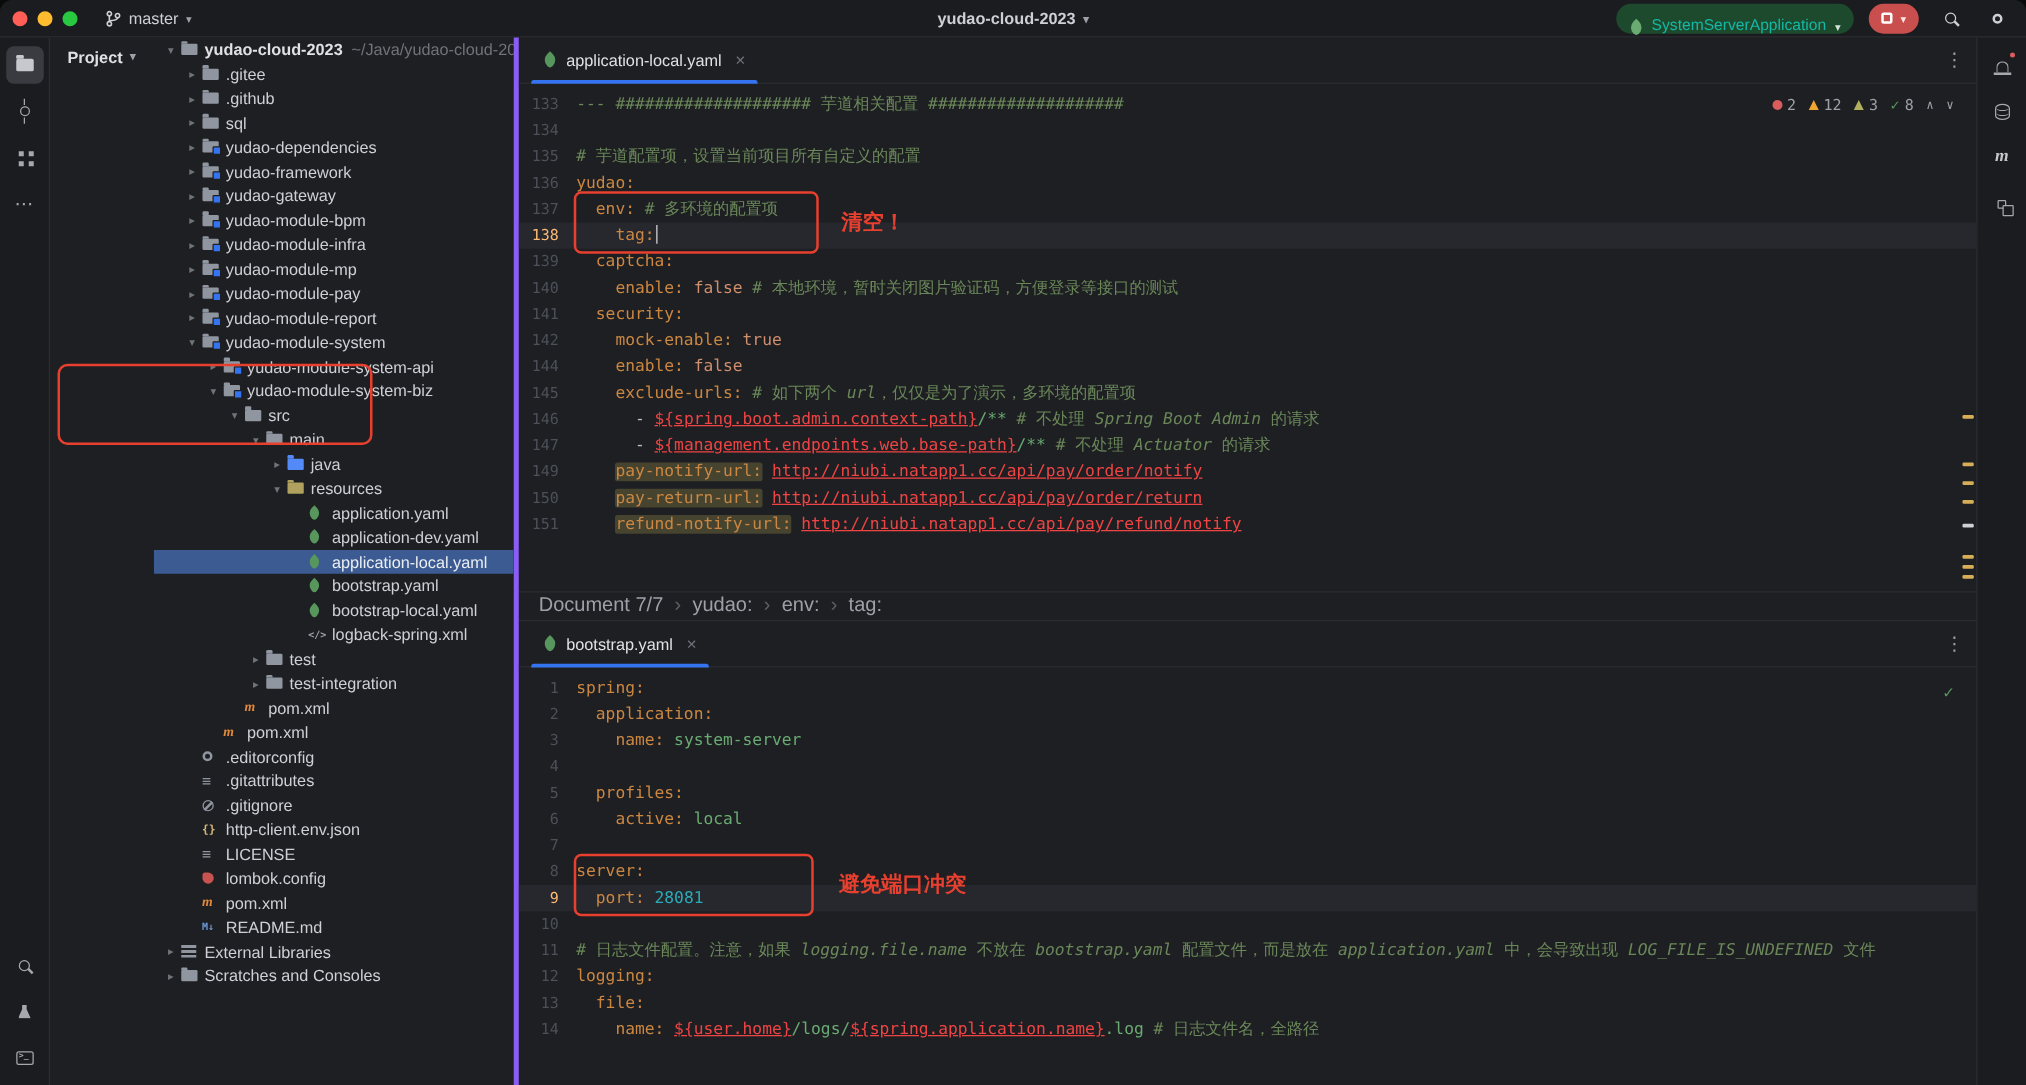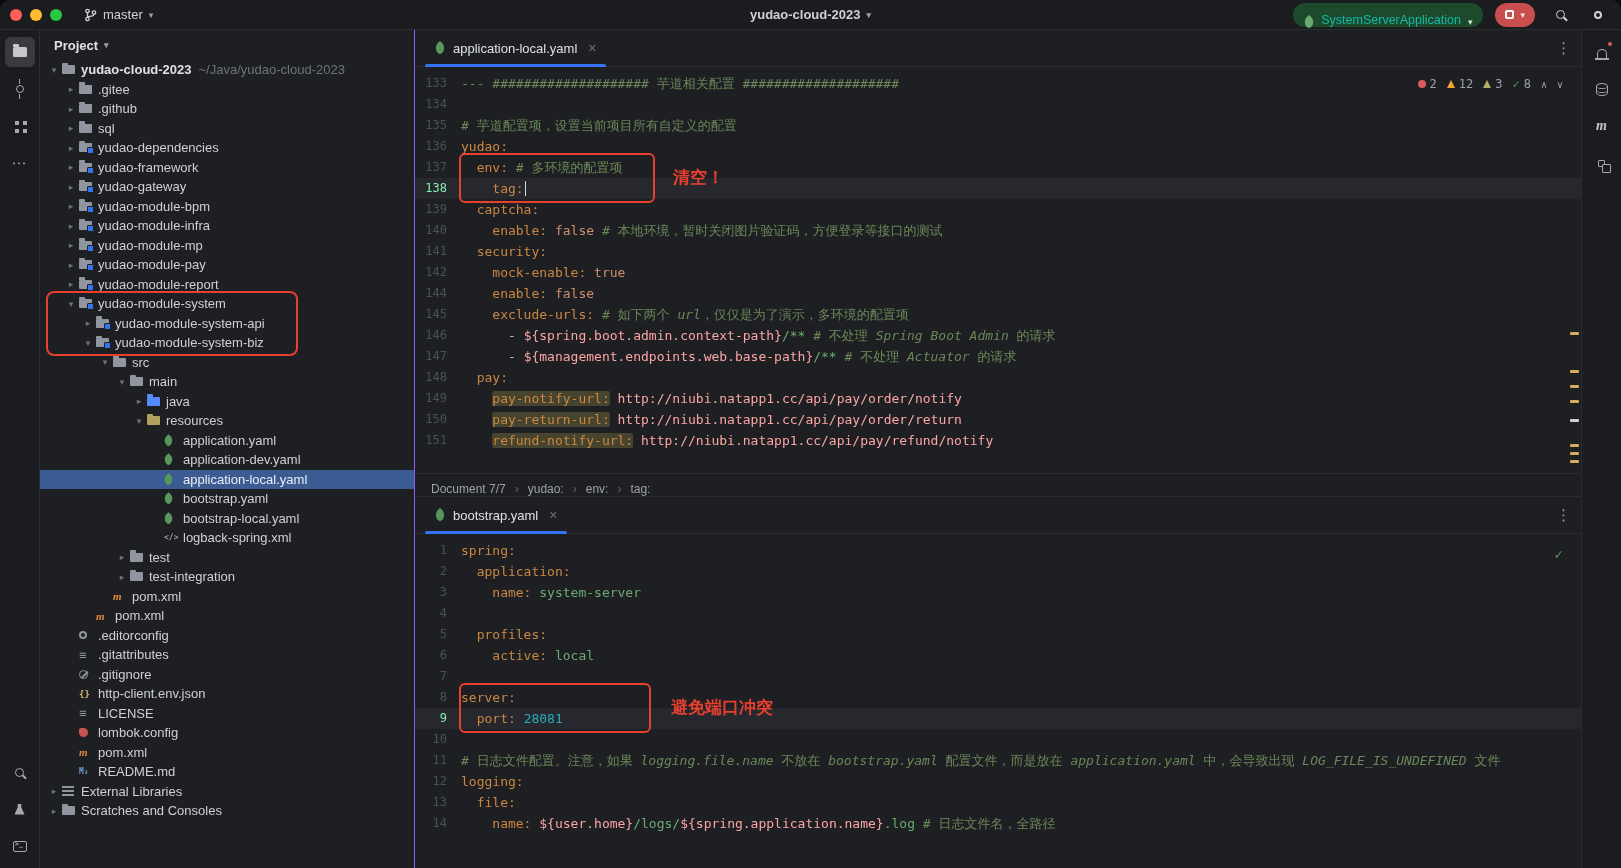--- a/index.html
+++ b/index.html
@@ -55,21 +55,21 @@
   .i-bell::after{content:"";position:absolute;left:-3px;right:-3px;bottom:-2px;height:1.6px;background:#a6a8ad}
   .badge{position:absolute;top:4px;right:4px;width:6px;height:6px;border-radius:50%;background:#db5c5c;border:1.5px solid #1b1c1f}
   .i-db{width:12px;height:13px;border:1.6px solid #a6a8ad;border-radius:6px/3.5px;position:relative;display:inline-block}
   .i-db::before,.i-db::after{content:"";position:absolute;left:0;right:0;height:4px;border-bottom:1.6px solid #a6a8ad;border-radius:50%}
   .i-db::before{top:0}.i-db::after{top:4.5px}
   .i-maven-big{font:italic 700 14px "Liberation Serif",serif;color:#c6c8cc}
   .i-plugins{width:7px;height:7px;border:1.6px solid #a6a8ad;border-radius:1px;position:relative;display:inline-block}
   .i-plugins::after{content:"";position:absolute;left:3px;top:3px;width:7px;height:7px;border:1.6px solid #a6a8ad;border-radius:1px;background:#1b1c1f}
 
   
-  .project{width:375px;flex:0 0 375px;border-right:1px solid #8b5cf6;position:relative;display:flex;flex-direction:column;background:#1e1f22}
+  .project{width:375px;flex:0 0 375px;border-right:4px solid #8b5cf6;position:relative;display:flex;flex-direction:row;background:#1e1f22}
   .p-head{height:30px;flex:0 0 30px;display:flex;align-items:center;gap:6px;padding:0 14px;color:#dfe1e5;font-size:13px;font-weight:700}
   .tree{flex:1;overflow:hidden;font-size:13px;color:#ced0d6}
   .trow{height:19.5px;display:flex;align-items:center;white-space:nowrap;width:100%}
   .trow.selected{background:#3b5b92;color:#eceef2}
   .tchev{flex:0 0 16px;text-align:center;color:#6f737a;font-size:9px}
   .ticon{flex:0 0 18px;display:flex;align-items:center}
   .tlabel{margin-left:1px}
   .tlabel.bold{font-weight:700;color:#dfe1e5}
   .tsuffix{color:#6f737a;margin-left:7px}
   .i-folder{width:13px;height:9px;background:#8f96a0;border-radius:1px;position:relative;display:inline-block}
@@ -100,49 +100,49 @@
   .tab{display:flex;align-items:center;gap:8px;height:36px;padding:0 10px;position:relative;color:#dfe1e5;font-size:13px}
   .tab.active::after{content:"";position:absolute;left:0;right:0;bottom:-1px;height:3px;background:#3574f0;border-radius:2px 2px 0 0}
   .tab-close{color:#6f737a;font-size:14px;margin-left:3px}
   .more{margin-left:auto;color:#9da0a8}
   .more::before{content:"⋮";font-size:15px}
   .code{flex:1;position:relative;overflow:hidden;font:13px "DejaVu Sans Mono","Liberation Mono",monospace;padding-top:6px}
   .lines{position:relative}
   .line{display:flex;height:21px;line-height:21px;white-space:pre}
   .line.current{background:#26282e}
   .ln{flex:0 0 46px;text-align:right;padding-right:14px;color:#4b5059;font-size:12px}
-  .line.current .ln{color:#86efac}
+  .line.current .ln{color:#fdba74}
   .lc{flex:1}
   .caret{display:inline-block;width:1.5px;height:15px;background:#d4d6db;vertical-align:-3px;margin-left:1px}
   .tok-p{color:#bcbec4}
   .tok-k{color:#cb8742}
   .tok-khl{color:#cb8742;background:#46432f;border-radius:2px}
   .tok-kw{color:#cf8e6d}
   .tok-s{color:#6aab73}
   .tok-c{color:#6a8759}
   .tok-ci{color:#6a8759;font-style:italic}
   .tok-n{color:#2aacb8}
-  .tok-u{color:#fca5a5;}
+  .tok-u{color:#ef4444;text-decoration:underline}
 
   .red-box{position:absolute;border:2.5px solid #e8402f;border-radius:6px;pointer-events:none}
   .red-label{position:absolute;color:#e8402f;font:700 17px "Liberation Sans",sans-serif;pointer-events:none;white-space:nowrap}
 
   .inspections{position:absolute;top:10px;right:18px;display:flex;align-items:center;gap:10px;font-size:12px;color:#9da0a8}
   .insp{display:flex;align-items:center;gap:4px}
   .insp-error{width:8px;height:8px;border-radius:50%;background:#db5c5c}
   .insp-warning{width:0;height:0;border-left:4.5px solid transparent;border-right:4.5px solid transparent;border-bottom:8px solid #f0a732}
   .insp-weak{width:0;height:0;border-left:4.5px solid transparent;border-right:4.5px solid transparent;border-bottom:8px solid #b3ae60}
   .insp-ok::before{content:"✓";color:#57965c;font-weight:700}
   .insp-nav{color:#9da0a8;font-size:10px}
   .stripe{position:absolute;top:0;right:2px;width:10px;bottom:0}
   .mark{position:absolute;right:0;width:9px;height:3px;border-radius:1px}
   .green-check{position:absolute;top:12px;right:18px}
   .green-check::before{content:"✓";color:#57965c;font-weight:700;font-size:14px}
 
-  .crumbs{flex:0 0 24px;display:flex;align-items:flex-end;gap:9px;padding:0 16px;font-size:12px;color:#9da0a8;border-top:1px solid #2b2d30;border-bottom:1px solid #2b2d30;background:#1e1f22}
+  .crumbs{flex:0 0 24px;display:flex;align-items:center;gap:9px;padding:0 16px;font-size:16px;color:#9da0a8;border-top:1px solid #2b2d30;border-bottom:1px solid #2b2d30;background:#1e1f22}
   .crumb-sep{color:#5c6066}
 </style>
 </head>
 <body>
 
 <div class="window">
 
   <header class="titlebar">
     <div class="traffic">
       <button class="light red"></button>
@@ -514,21 +514,20 @@
               <div class="line"><span class="ln">137</span><span class="lc"><span class="tok-k">  env:</span><span class="tok-c"> # 多环境的配置项</span></span></div>
               <div class="line current"><span class="ln">138</span><span class="lc"><span class="tok-k">    tag:</span><span class="caret"></span></span></div>
               <div class="line"><span class="ln">139</span><span class="lc"><span class="tok-k">  captcha:</span></span></div>
               <div class="line"><span class="ln">140</span><span class="lc"><span class="tok-k">    enable:</span><span class="tok-p"> </span><span class="tok-kw">false</span><span class="tok-c"> # 本地环境，暂时关闭图片验证码，方便登录等接口的测试</span></span></div>
               <div class="line"><span class="ln">141</span><span class="lc"><span class="tok-k">  security:</span></span></div>
               <div class="line"><span class="ln">142</span><span class="lc"><span class="tok-k">    mock-enable:</span><span class="tok-p"> </span><span class="tok-kw">true</span></span></div>
               <div class="line"><span class="ln">144</span><span class="lc"><span class="tok-k">    enable:</span><span class="tok-p"> </span><span class="tok-kw">false</span></span></div>
               <div class="line"><span class="ln">145</span><span class="lc"><span class="tok-k">    exclude-urls:</span><span class="tok-c"> # 如下两个 </span><span class="tok-ci">url</span><span class="tok-c">，仅仅是为了演示，多环境的配置项</span></span></div>
               <div class="line"><span class="ln">146</span><span class="lc"><span class="tok-p">      - </span><span class="tok-u">${spring.boot.admin.context-path}</span><span class="tok-s">/**</span><span class="tok-c"> # 不处理 </span><span class="tok-ci">Spring Boot Admin</span><span class="tok-c"> 的请求</span></span></div>
               <div class="line"><span class="ln">147</span><span class="lc"><span class="tok-p">      - </span><span class="tok-u">${management.endpoints.web.base-path}</span><span class="tok-s">/**</span><span class="tok-c"> # 不处理 </span><span class="tok-ci">Actuator</span><span class="tok-c"> 的请求</span></span></div>
-              <div class="line"><span class="ln">148</span><span class="lc"><span class="tok-k">  pay:</span></span></div>
               <div class="line"><span class="ln">149</span><span class="lc"><span class="tok-p">    </span><span class="tok-khl">pay-notify-url:</span><span class="tok-p"> </span><span class="tok-u">http://niubi.natapp1.cc/api/pay/order/notify</span></span></div>
               <div class="line"><span class="ln">150</span><span class="lc"><span class="tok-p">    </span><span class="tok-khl">pay-return-url:</span><span class="tok-p"> </span><span class="tok-u">http://niubi.natapp1.cc/api/pay/order/return</span></span></div>
               <div class="line"><span class="ln">151</span><span class="lc"><span class="tok-p">    </span><span class="tok-khl">refund-notify-url:</span><span class="tok-p"> </span><span class="tok-u">http://niubi.natapp1.cc/api/pay/refund/notify</span></span></div>
             </div>
           <div class="inspections" id="insp0">
               <span class="insp">
                 <span class="insp-error"></span>
                 <span>2</span>
               </span>
               <span class="insp">

